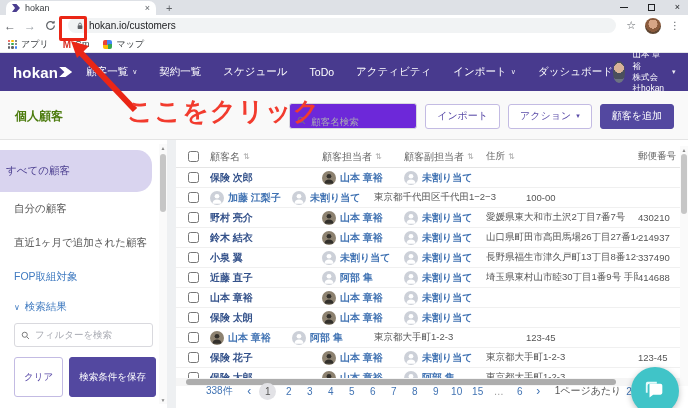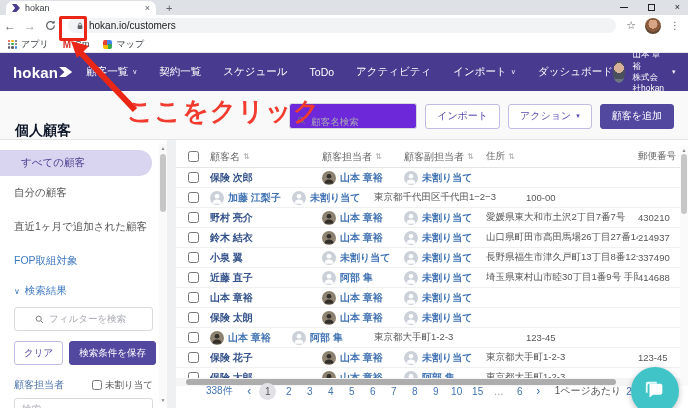--- a/index.html
+++ b/index.html
@@ -49,41 +49,41 @@
   .menu-item { display:flex; align-items:center; gap:4px; white-space:nowrap; }
   .caret { font-size:7px; opacity:.9; }
   .nav-right { margin-left:auto; display:flex; align-items:center; gap:16px; padding-right:16px; }
   .user { display:flex; align-items:center; gap:7px; }
   .user-avatar { width:22px; height:22px; border-radius:50%; background:radial-gradient(circle at 50% 32%, #d8b298 0 30%, #4a4f5c 31% 70%, #6d7482 71%); }
   .user-txt { font-size:8.5px; line-height:1.35; text-align:left; }
   .bell svg, .gear svg { width:14px; height:14px; display:block; }
 
   
   .page-header { position:absolute; left:0; top:91px; right:0; height:49px; background:#f9f9f9; border-bottom:1px solid #e4e4e4; }
-  .page-title { position:absolute; left:15px; top:31px; font-size:14px; font-weight:bold; color:#0f172a; }
+  .page-title { position:absolute; left:15px; top:17px; font-size:12px; font-weight:bold; color:#4d7c0f; }
   .header-actions { position:absolute; right:14px; top:12px; display:flex; align-items:center; gap:8px; }
   .search-box { width:128px; height:25px; background:#6d28d9; border:1px solid #d9d9de; border-radius:3px; display:flex; align-items:flex-start; padding:12px 7px; gap:5px; }
   .search-box svg { width:9px; height:9px; flex:none; }
   .placeholder { font-size:9.5px; color:#a9abb3; white-space:nowrap; }
   .btn { height:25px; border-radius:3px; font-size:10px; display:flex; align-items:center; justify-content:center; padding:0 11px; white-space:nowrap; }
   .btn-outline { border:1px solid #c3bbe3; color:#5a4ba8; background:#fff; }
   .btn-fill { background:#5348a0; color:#fff; border:1px solid #5348a0; }
   .btn .caret2 { font-size:7px; margin-left:5px; }
 
   
   .sidebar { position:absolute; left:0; top:140px; width:167px; bottom:0; background:#fff; overflow:hidden; }
-  .side-pill { margin-top:10px; width:152px; height:26px; background:#d9d4ef; border-radius:0 15px 15px 0; display:flex; align-items:center; padding-left:21px; font-size:10.5px; color:#4a3d8f; }
+  .side-pill { margin-top:10px; width:152px; height:42px; background:#d9d4ef; border-radius:0 15px 15px 0; display:flex; align-items:center; padding-left:6px; font-size:10.5px; color:#4a3d8f; }
   .side-item { padding:10px 0 10px 14px; font-size:10.5px; color:#555; }
   .side-item.link { color:#3f7ac0; }
   .side-sec { display:flex; align-items:center; gap:5px; padding:6px 0 4px 14px; font-size:10.5px; color:#3f7ac0; }
   .side-sec .caret3 { font-size:8px; }
-  .filter-box { margin:5px 14px 0 14px; height:24px; border:1px solid #d9d9de; border-radius:3px; display:flex; align-items:center; padding:0 20px; gap:5px; background:#fff; }
+  .filter-box { margin:5px 14px 0 14px; height:24px; border:1px solid #d9d9de; border-radius:3px; display:flex; align-items:center; padding:0 6px; gap:5px; background:#fff; }
   .filter-box svg { width:9px; height:9px; flex:none; }
   .side-btns { display:flex; gap:6px; margin:10px 14px 0 14px; }
-  .side-btns .btn { height:24px; font-size:9.5px; padding:0 9px; }
+  .side-btns .btn { height:40px; font-size:9.5px; padding:0 9px; }
   .side-btns .btn-outline { flex:1; }
   .field-row { display:flex; align-items:center; justify-content:space-between; margin:13px 14px 0 14px; }
   .field-label { font-size:10px; color:#4a73a8; }
   .field-check { display:flex; align-items:center; gap:3px; font-size:9.5px; color:#555; }
   .field-check input { width:10px; height:10px; }
   .field-input { margin:6px 14px 0 14px; height:23px; border:1px solid #d9d9de; border-radius:3px; display:flex; align-items:center; padding:0 7px; background:#fff; }
   .side-scroll { position:absolute; right:0; top:4px; width:8px; bottom:4px; background:#fafafa; }
   .side-scroll .thumb { position:absolute; left:1px; right:1px; top:10px; height:58px; background:#c6c6c6; border-radius:3px; }
   .scroll-arrow { position:absolute; left:0; right:0; text-align:center; font-size:5px; color:#888; }
 

